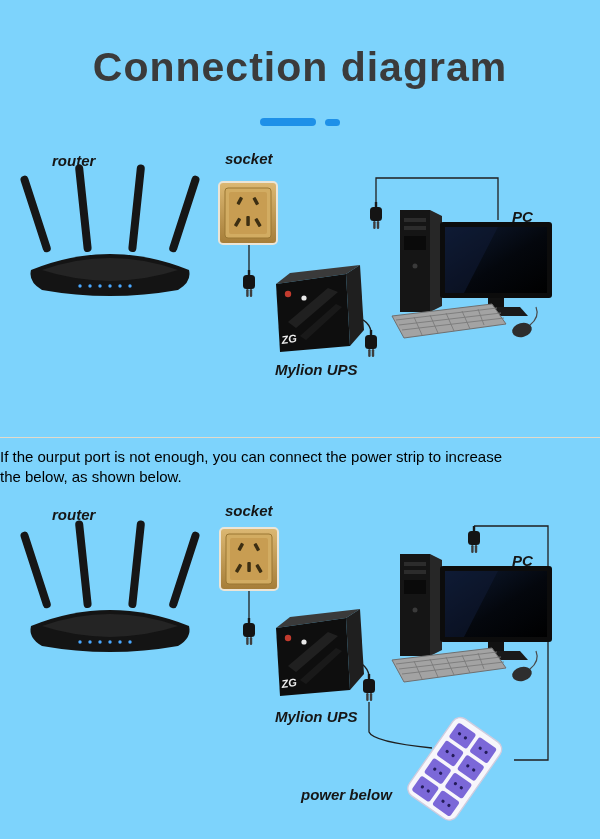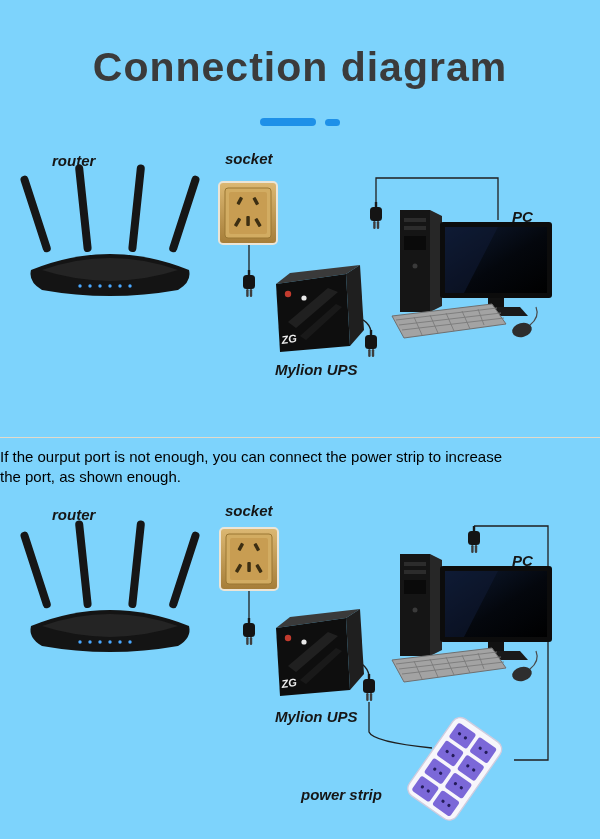--- a/index.html
+++ b/index.html
@@ -182,21 +182,21 @@
     <div class="lbl" style="left:44px;top:12px">router</div>
     <div class="lbl" style="left:217px;top:10px">socket</div>
     <div class="lbl" style="left:504px;top:68px">PC</div>
     <div class="lbl bold" style="left:267px;top:221px">Mylion UPS</div>
   </div>
 
   <div class="divider"></div>
 
   <div class="note">
     <div>If the ourput port is not enough, you can connect the power strip to increase</div>
-    <div>the port, as shown enough.</div>
+    <div>the below, as shown below.</div>
   </div>
 
   <div class="panel panel-bottom">
     <svg width="600" height="349">
       <g stroke="#1f1f1f" stroke-width="1.3" fill="none">
         <polyline points="241,100 241,129"></polyline>
         <polyline points="466,36 540,36 540,270 506,270"></polyline>
         <path d="M342,170 Q358,172 361,185"></path>
         <path d="M361,212 L361,242 Q365,252 424,258"></path>
       </g>
@@ -206,16 +206,16 @@
       <use href="#def-pc" transform="translate(372,60)"></use>
       <use href="#def-strip" transform="translate(450,224) rotate(35) scale(0.9)"></use>
       <use href="#def-plug" transform="translate(232,128)"></use>
       <use href="#def-plug" transform="translate(457,36)"></use>
       <use href="#def-plug" transform="translate(352,184)"></use>
     </svg>
     <div class="lbl" style="left:44px;top:16px">router</div>
     <div class="lbl" style="left:217px;top:12px">socket</div>
     <div class="lbl" style="left:504px;top:62px">PC</div>
     <div class="lbl bold" style="left:267px;top:218px">Mylion UPS</div>
-    <div class="lbl bold" style="left:293px;top:296px">power strip</div>
+    <div class="lbl bold" style="left:293px;top:296px">power below</div>
   </div>
 
 </div>
 
 </body></html>

